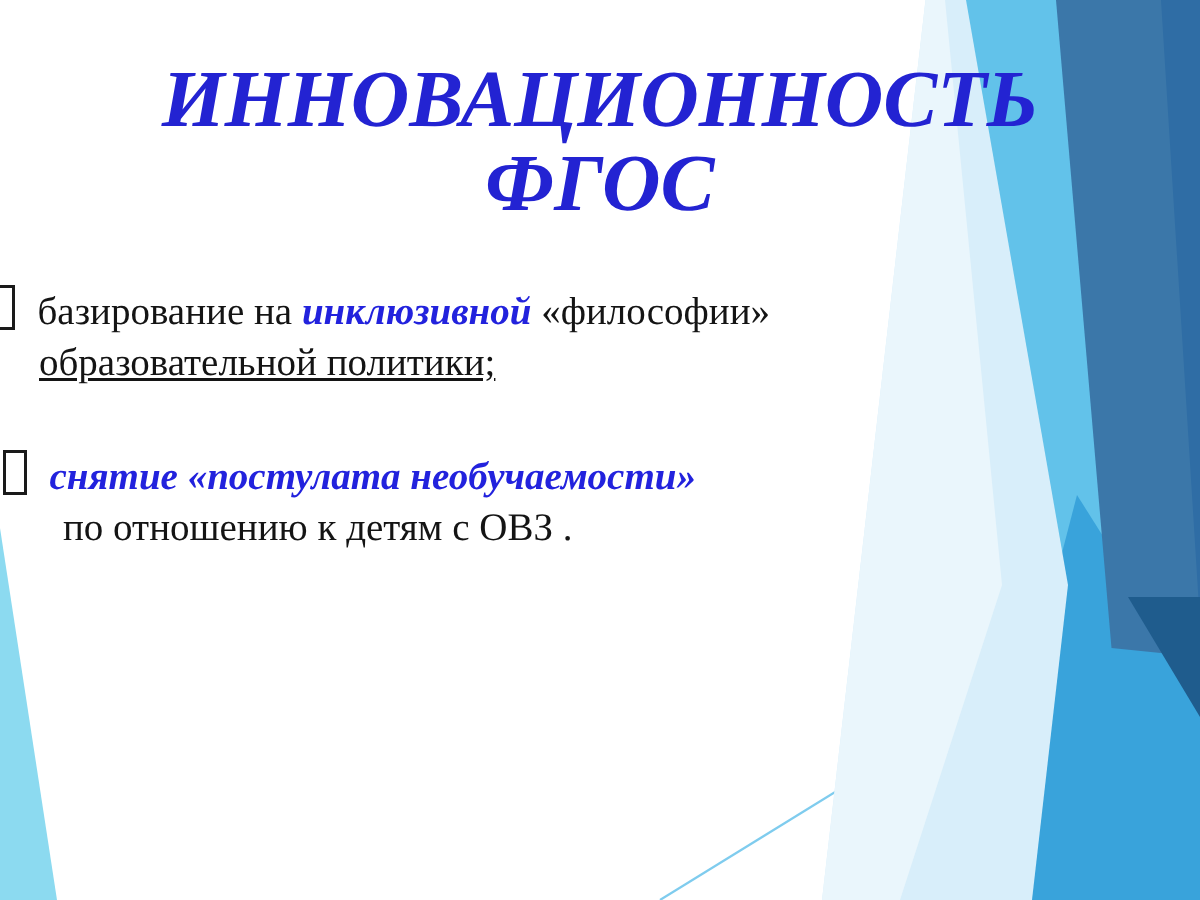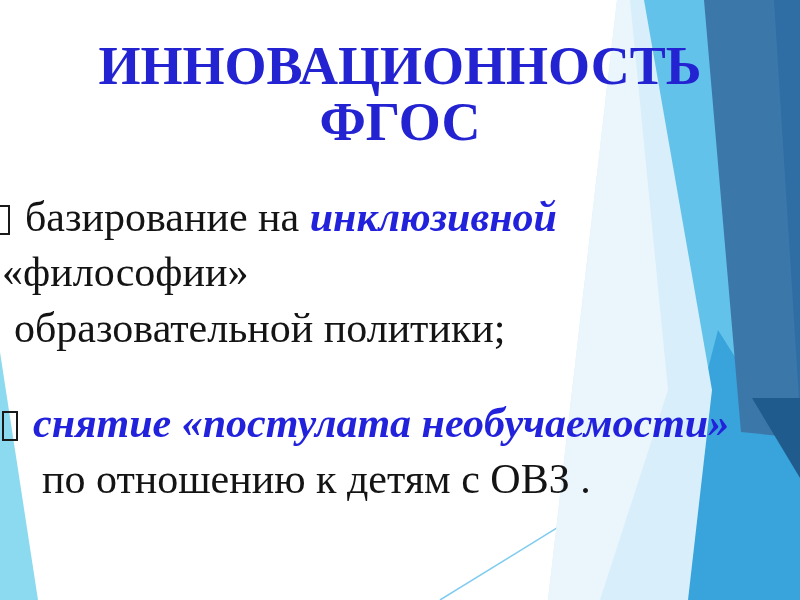--- a/index.html
+++ b/index.html
@@ -4,37 +4,37 @@
 <style>
   html,body{margin:0;padding:0;background:#888;}
   .slide{
     position:relative;width:800px;height:600px;background:#ffffff;
     overflow:hidden;font-family:"Liberation Serif", serif;
   }
   .decor{position:absolute;inset:0;width:800px;height:600px;z-index:0;pointer-events:none;}
   .text-layer{position:absolute;inset:0;z-index:1;}
   .title{
     position:absolute;top:38px;left:0;width:100%;
-    text-align:center;color:#2323d2;font-weight:bold;
+    text-align:center;color:#2323d2;font-weight:bold;font-style:italic;
     font-size:54px;line-height:1.04;white-space:nowrap;letter-spacing:0px;
   }
   .content{
     position:absolute;left:2px;top:190px;width:732px;
-    font-size:42px;color:#141414;line-height:1.32;
+    font-size:26px;color:#141414;line-height:1.32;
   }
   .bullet{margin:0;}
   .bullet-2{margin-top:40px;}
   .tofu{
     display:inline-block;width:16px;height:30px;
     border:2.5px solid #1a1a1a;box-sizing:border-box;
     vertical-align:-4px;margin-right:15px;background:transparent;
   }
   .tofu-clipped{margin-left:-8px;}
   .accent{color:#2222dd;font-weight:bold;font-style:italic;}
-  .cont-1{display:inline-block;margin-left:12px;}
+  .cont-1{display:inline-block;margin-left:24px;text-decoration:underline;}
   .cont-2{display:inline-block;margin-left:40px;text-align:center;}
 </style>
 </head>
 <body>
 
 <div class="slide">
 
   <svg class="decor" viewBox="0 0 800 600" aria-hidden="true">
 
     <line x1="440" y1="600" x2="800" y2="378" stroke="#7fccee" stroke-width="1.5"></line>

